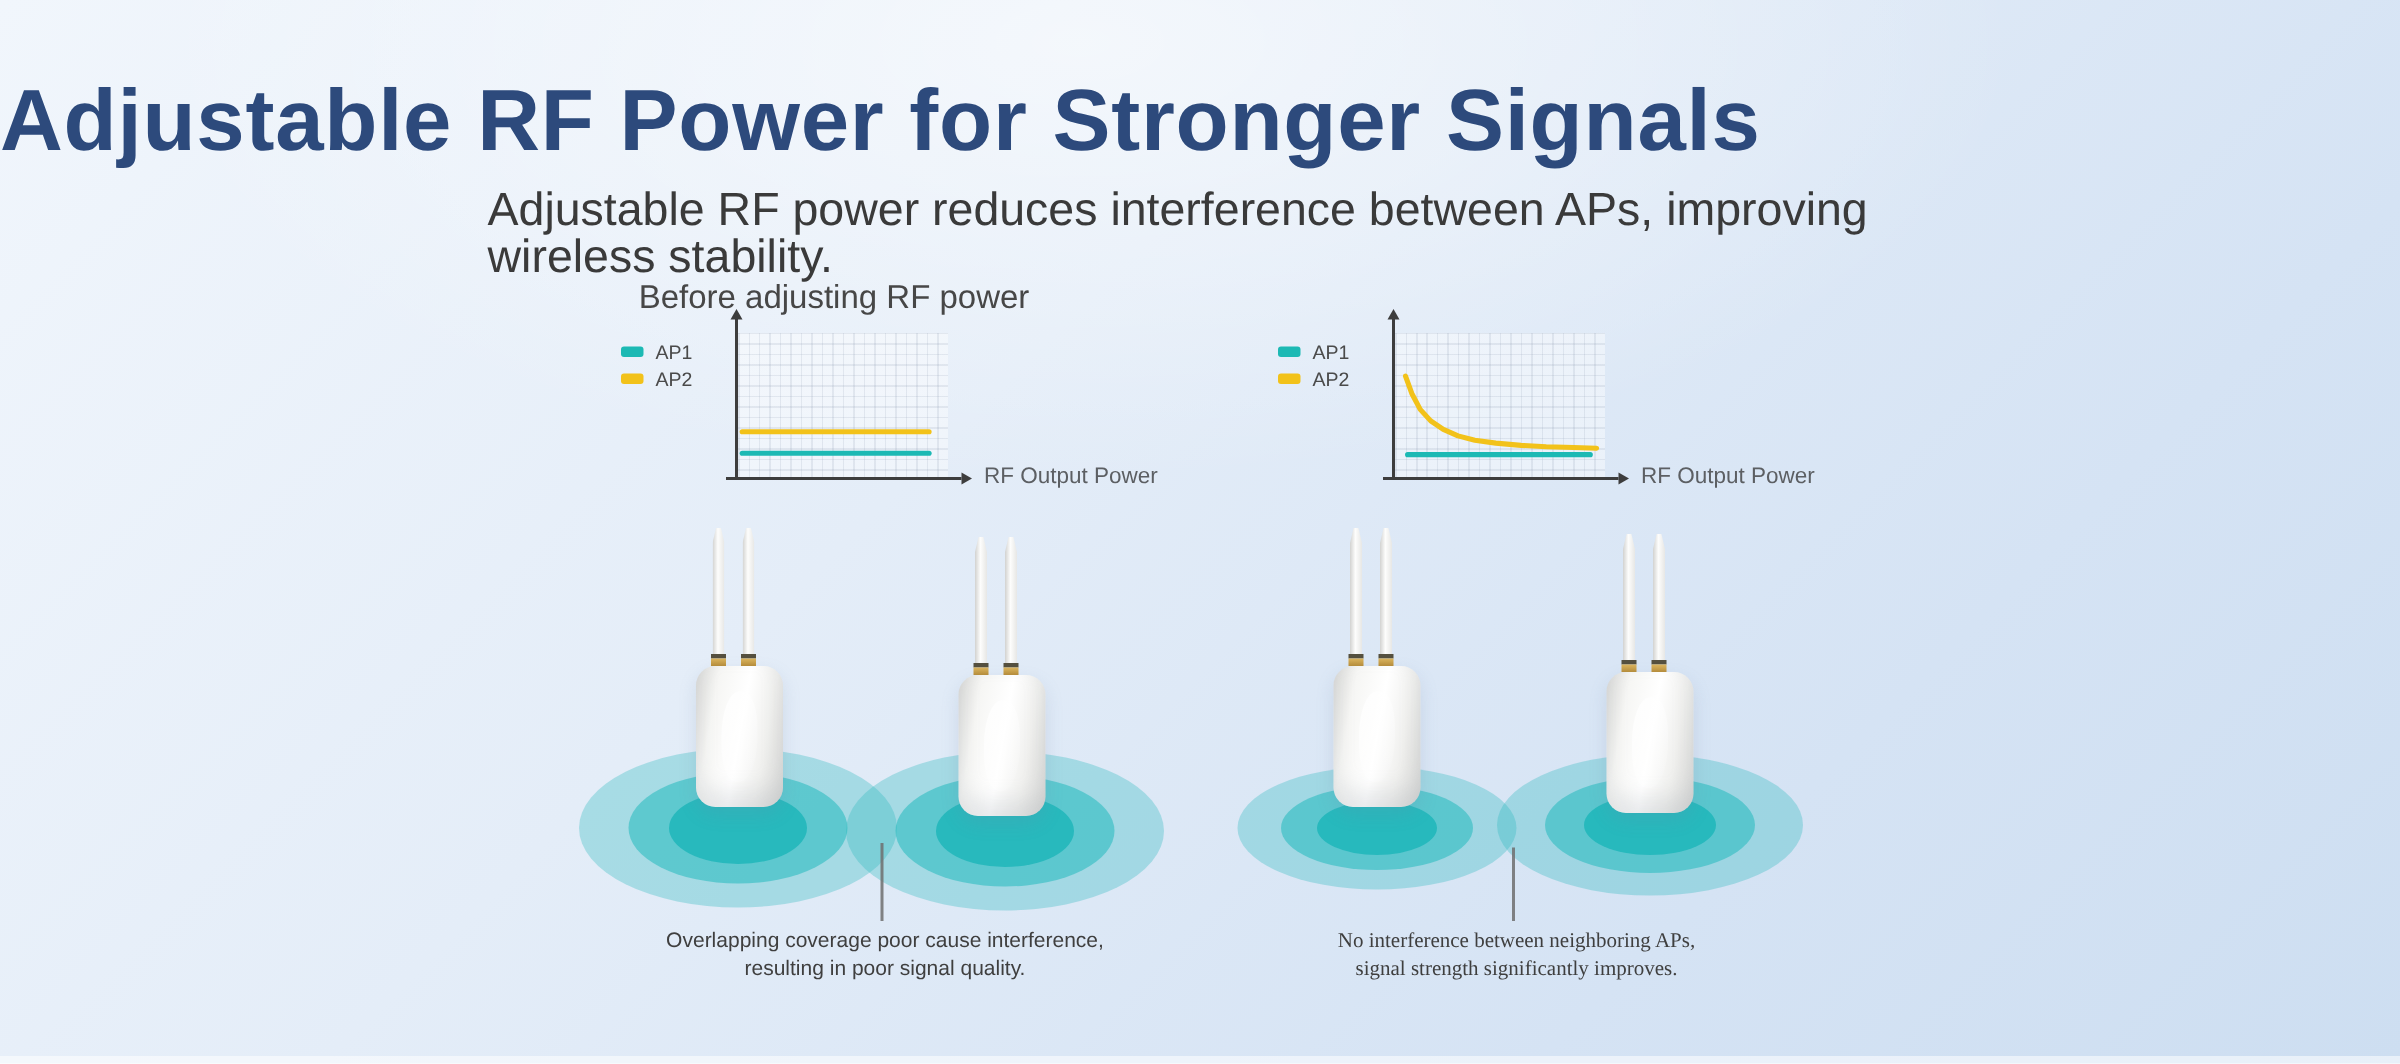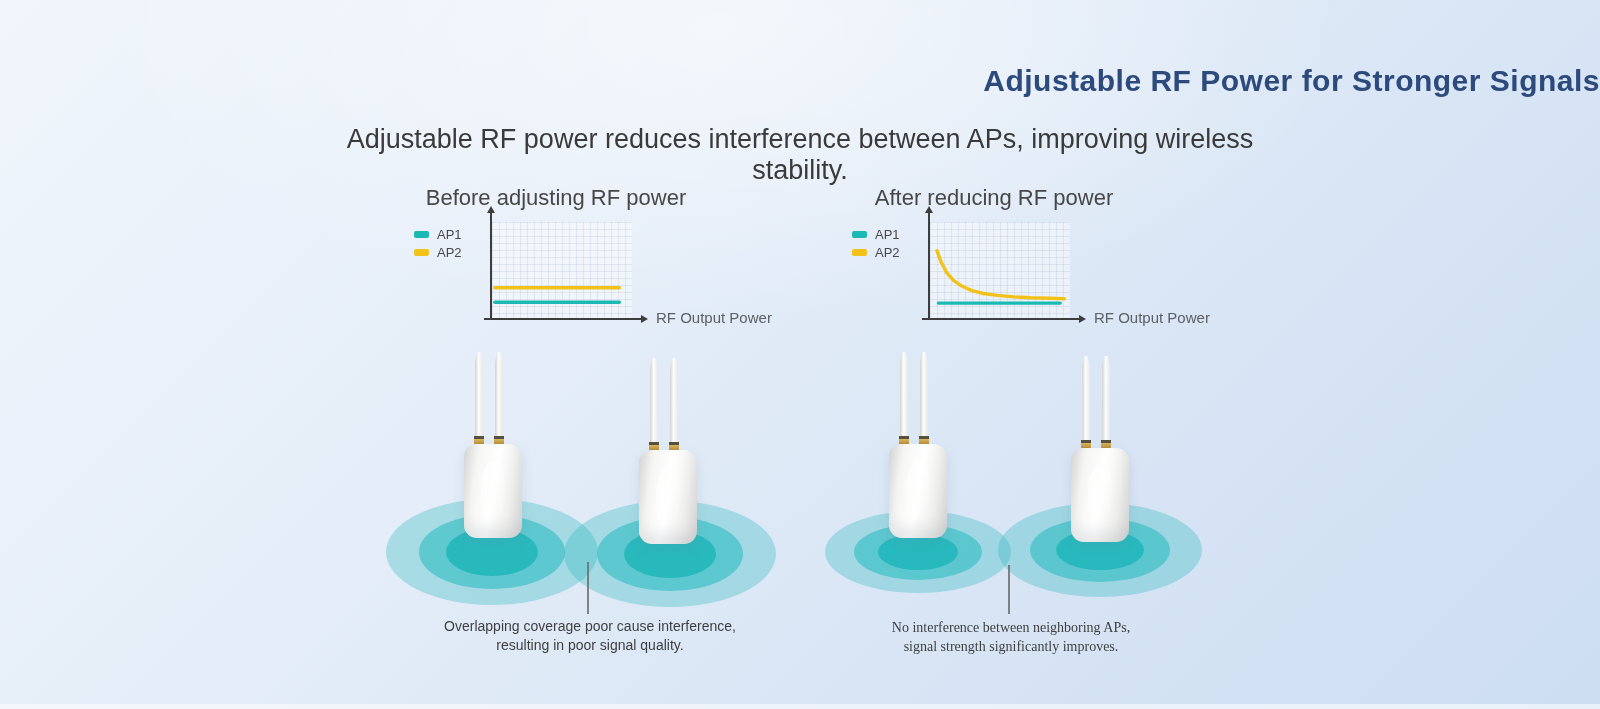--- a/index.html
+++ b/index.html
@@ -6,26 +6,26 @@
   body{font-family:"Liberation Sans","DejaVu Sans",sans-serif;}
   #stage{
     position:relative;width:1600px;height:709px;overflow:hidden;
     background:
       radial-gradient(900px 420px at 45% 4%, rgba(255,255,255,0.55), rgba(255,255,255,0) 70%),
       linear-gradient(135deg,#f1f6fc 0%,#e4edf8 40%,#d5e3f4 75%,#cddef1 100%);
   }
   .bottom-strip{position:absolute;left:0;bottom:0;width:100%;height:5px;background:rgba(255,255,255,0.55);}
   
   .page-title{
-    position:absolute;top:54px;left:0;width:100%;text-align:right;
-    font-size:30px;line-height:54px;font-weight:700;color:#2d4a7c;letter-spacing:0.5px;
+    position:absolute;top:54px;left:0;width:100%;text-align:left;
+    font-size:58px;line-height:54px;font-weight:700;color:#2d4a7c;letter-spacing:0.5px;
   }
   .page-subtitle{
-    position:absolute;top:124px;left:325px;width:950px;text-align:center;
-    font-size:27px;line-height:31px;color:#3a3a3a;
+    position:absolute;top:124px;left:325px;width:950px;
+    font-size:31px;line-height:31px;color:#3a3a3a;
   }
   
   .panel{position:absolute;width:390px;height:155px;}
   .panel-label{position:absolute;left:0;top:0;width:312px;text-align:center;font-size:22px;color:#474747;}
   .legend{position:absolute;left:14px;top:40px;}
   .legend-row{display:flex;align-items:center;gap:8px;height:18px;}
   .swatch{width:15px;height:7px;border-radius:2px;flex:none;}
   .legend-label{font-size:13px;color:#4a4a4a;}
   .plot{
     position:absolute;left:92px;top:37px;width:140px;height:96px;
@@ -112,21 +112,20 @@
         <svg viewBox="0 0 140 96" width="140" height="96">
           <polyline points="2.8,80.2 127.4,80.2" fill="none" stroke="#1cb9b4" stroke-width="3.4" stroke-linecap="round" stroke-linejoin="round"></polyline>
           <polyline points="2.8,65.8 127.4,65.8" fill="none" stroke="#f2c21a" stroke-width="3.4" stroke-linecap="round" stroke-linejoin="round"></polyline>
         </svg>
       </div>
     <div class="x-axis"></div>
     <div class="axis-label">RF Output Power</div>
   </div>
 
   <div class="panel" id="panel-after">
-    <div class="panel-label">After reducing RF power</div>
     <div class="legend">
       <div class="legend-row">
         <span class="swatch" style="background: rgb(28, 185, 180);"></span>
         <span class="legend-label">AP1</span>
       </div>
       <div class="legend-row">
         <span class="swatch" style="background: rgb(242, 194, 26);"></span>
         <span class="legend-label">AP2</span>
       </div>
     </div>

